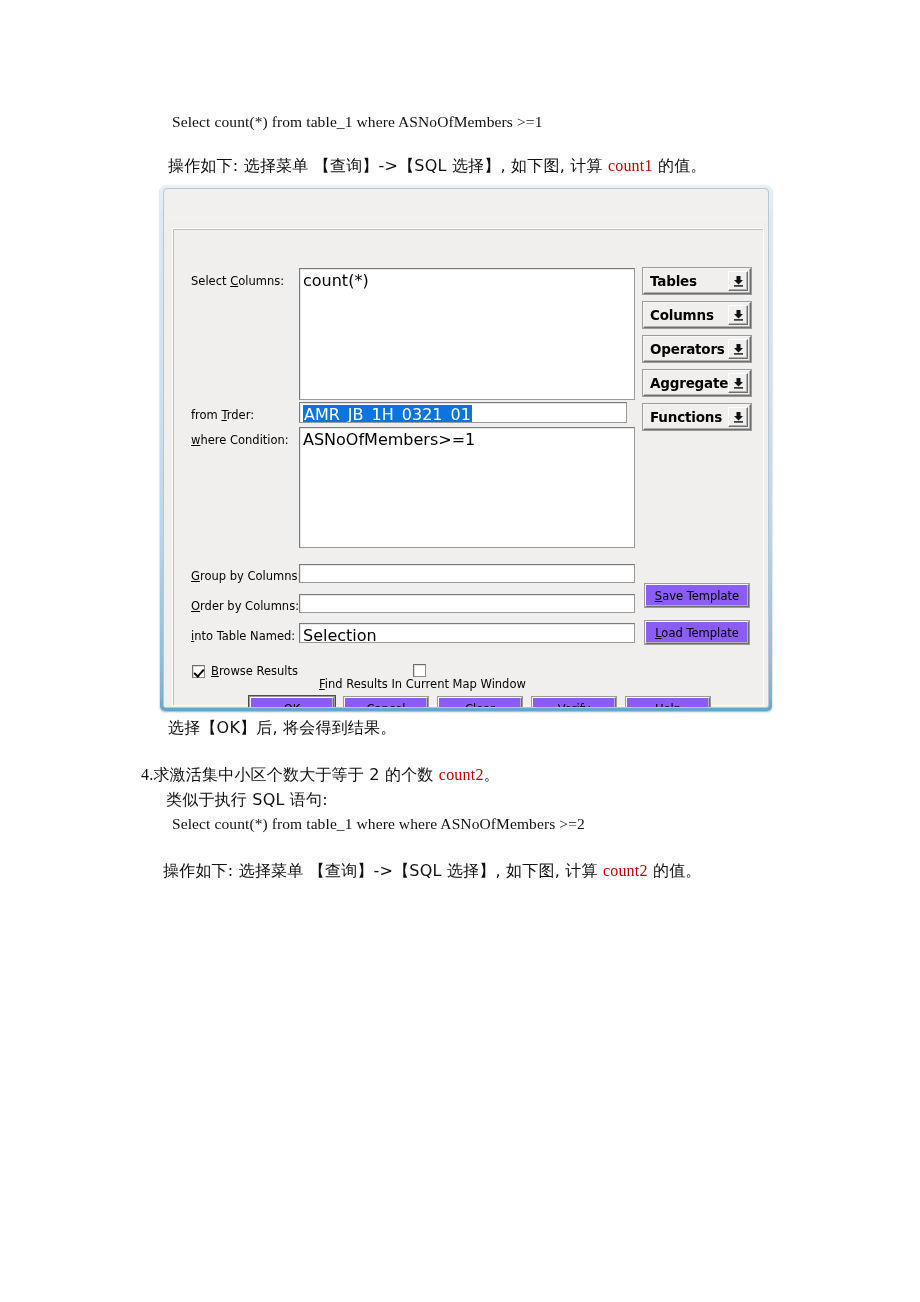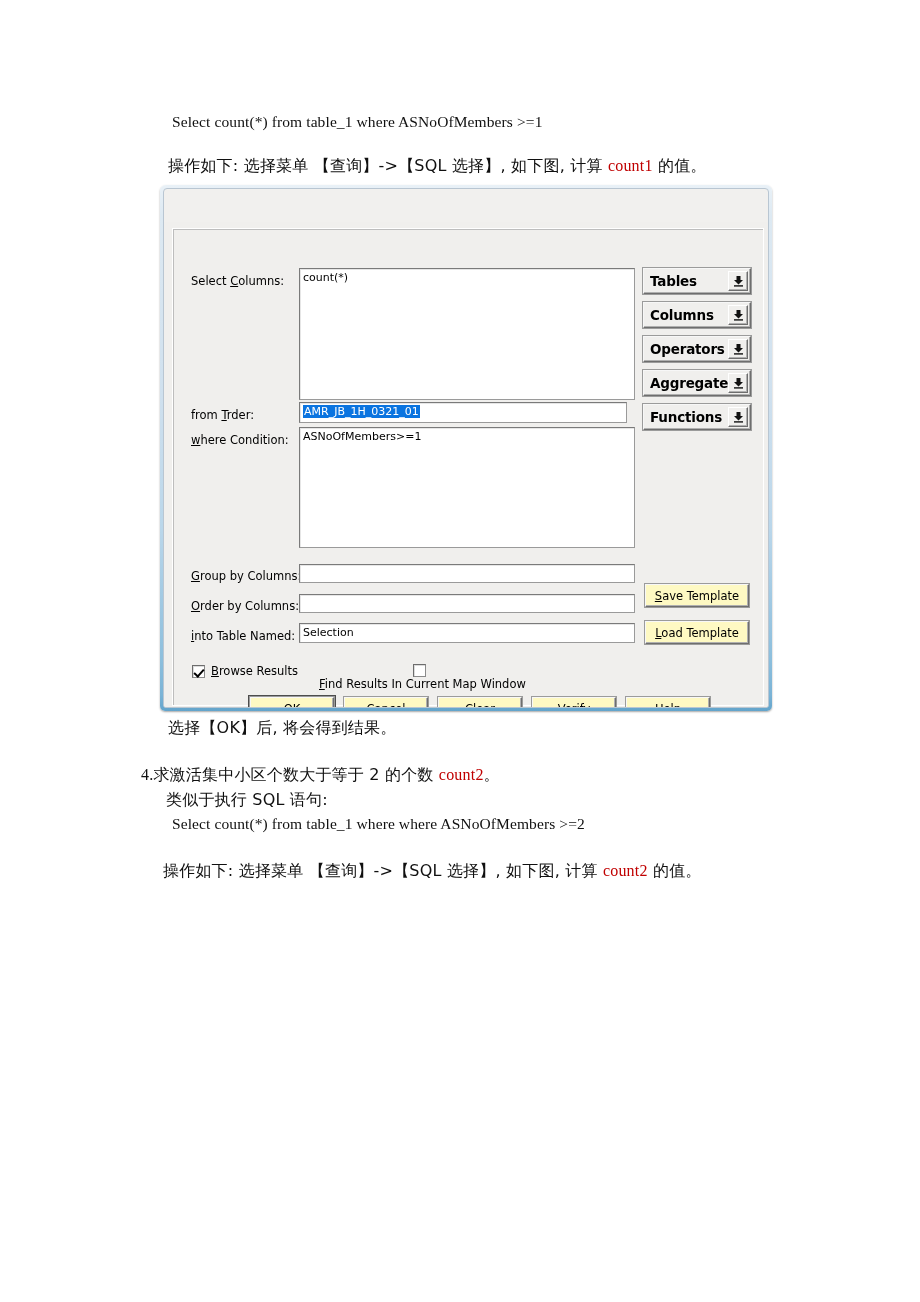--- a/index.html
+++ b/index.html
@@ -123,40 +123,40 @@
 
   .field{
     position:absolute;
     box-sizing:border-box;
     background:#ffffff;
     border:1px solid #9a9a9a;
     border-top-color:#7a7a7a;
     border-left-color:#7a7a7a;
     box-shadow:inset 1px 1px 0 #e6e6e6;
     font-family:"DejaVu Sans","Liberation Sans",sans-serif;
-    font-size:11px;
+    font-size:16px;
     color:#000;
     padding:2px 3px;
     overflow:hidden;
     white-space:pre;
   }
   .field.sel{
     color:#ffffff;
     background:#ffffff;
   }
   .field.sel .selspan{
     background:#0a74e0;
     color:#ffffff;
     padding:0 1px;
   }
 
   .btn{
     position:absolute;
     box-sizing:border-box;
-    background:#fef9c3;
+    background:#8b5cf6;
     border:1px solid #f7f7f7;
     border-right-color:#6e6e6e;
     border-bottom-color:#6e6e6e;
     box-shadow:inset -1px -1px 0 #b0b0b0, 0 0 0 1px #9b9b9b;
     font-family:"DejaVu Sans","Liberation Sans",sans-serif;
     font-size:11.5px;
     color:#000;
     display:flex;align-items:center;justify-content:center;
     cursor:pointer;
     user-select:none;

